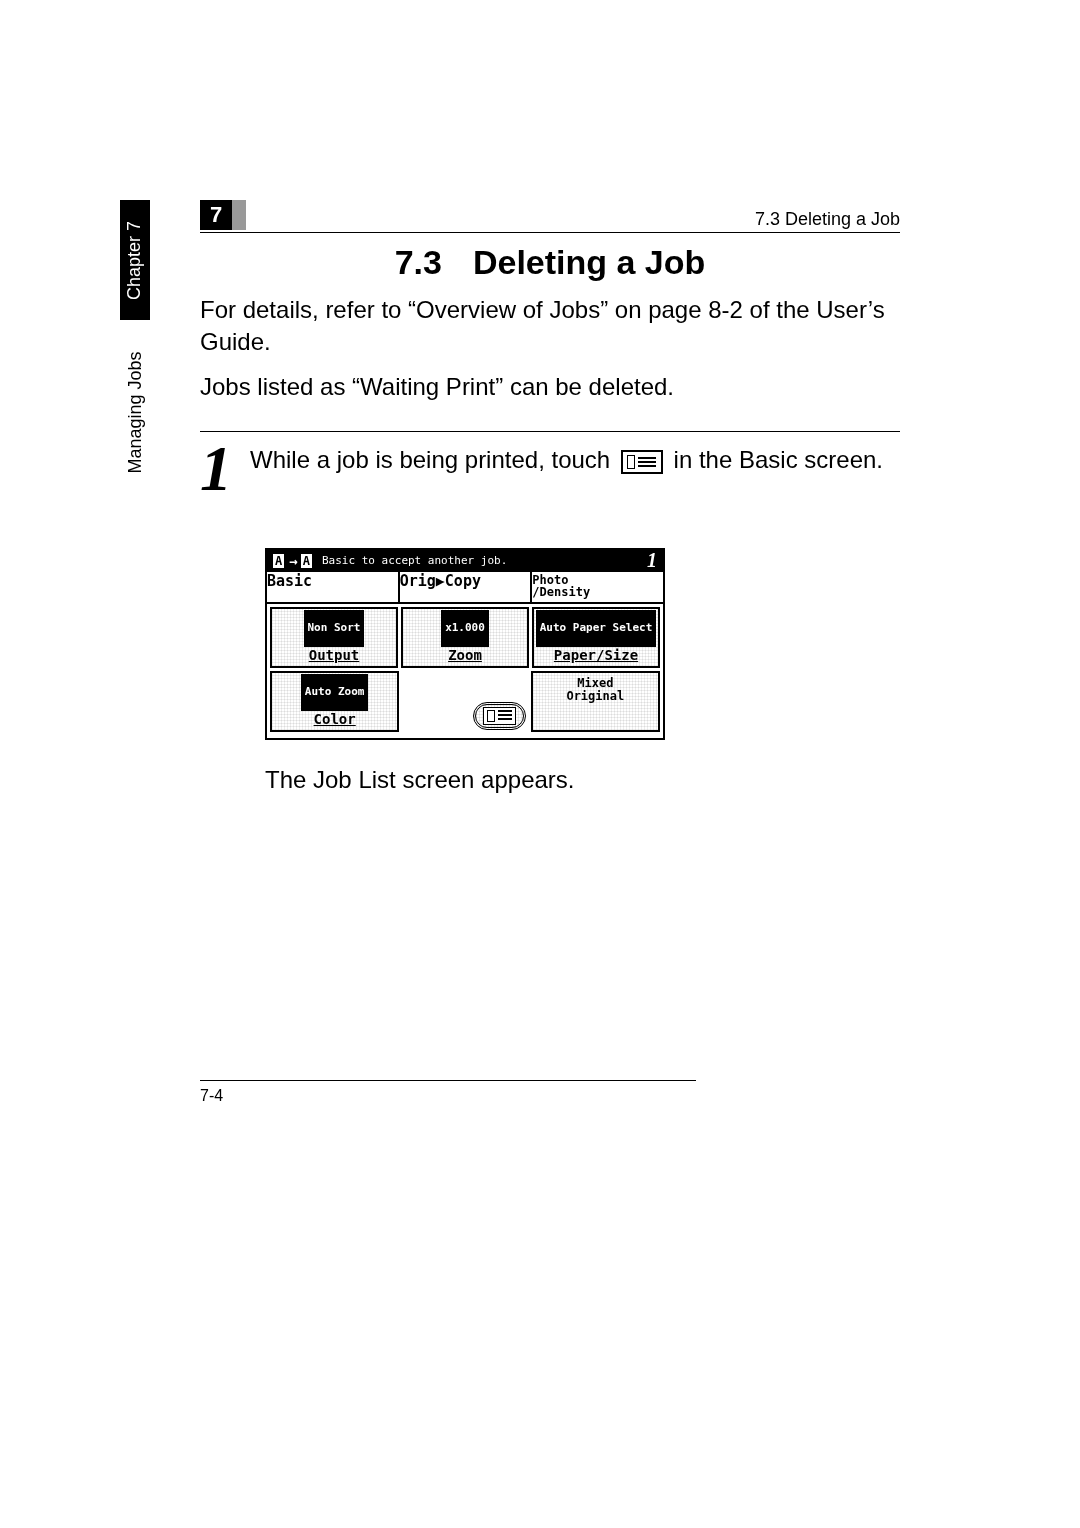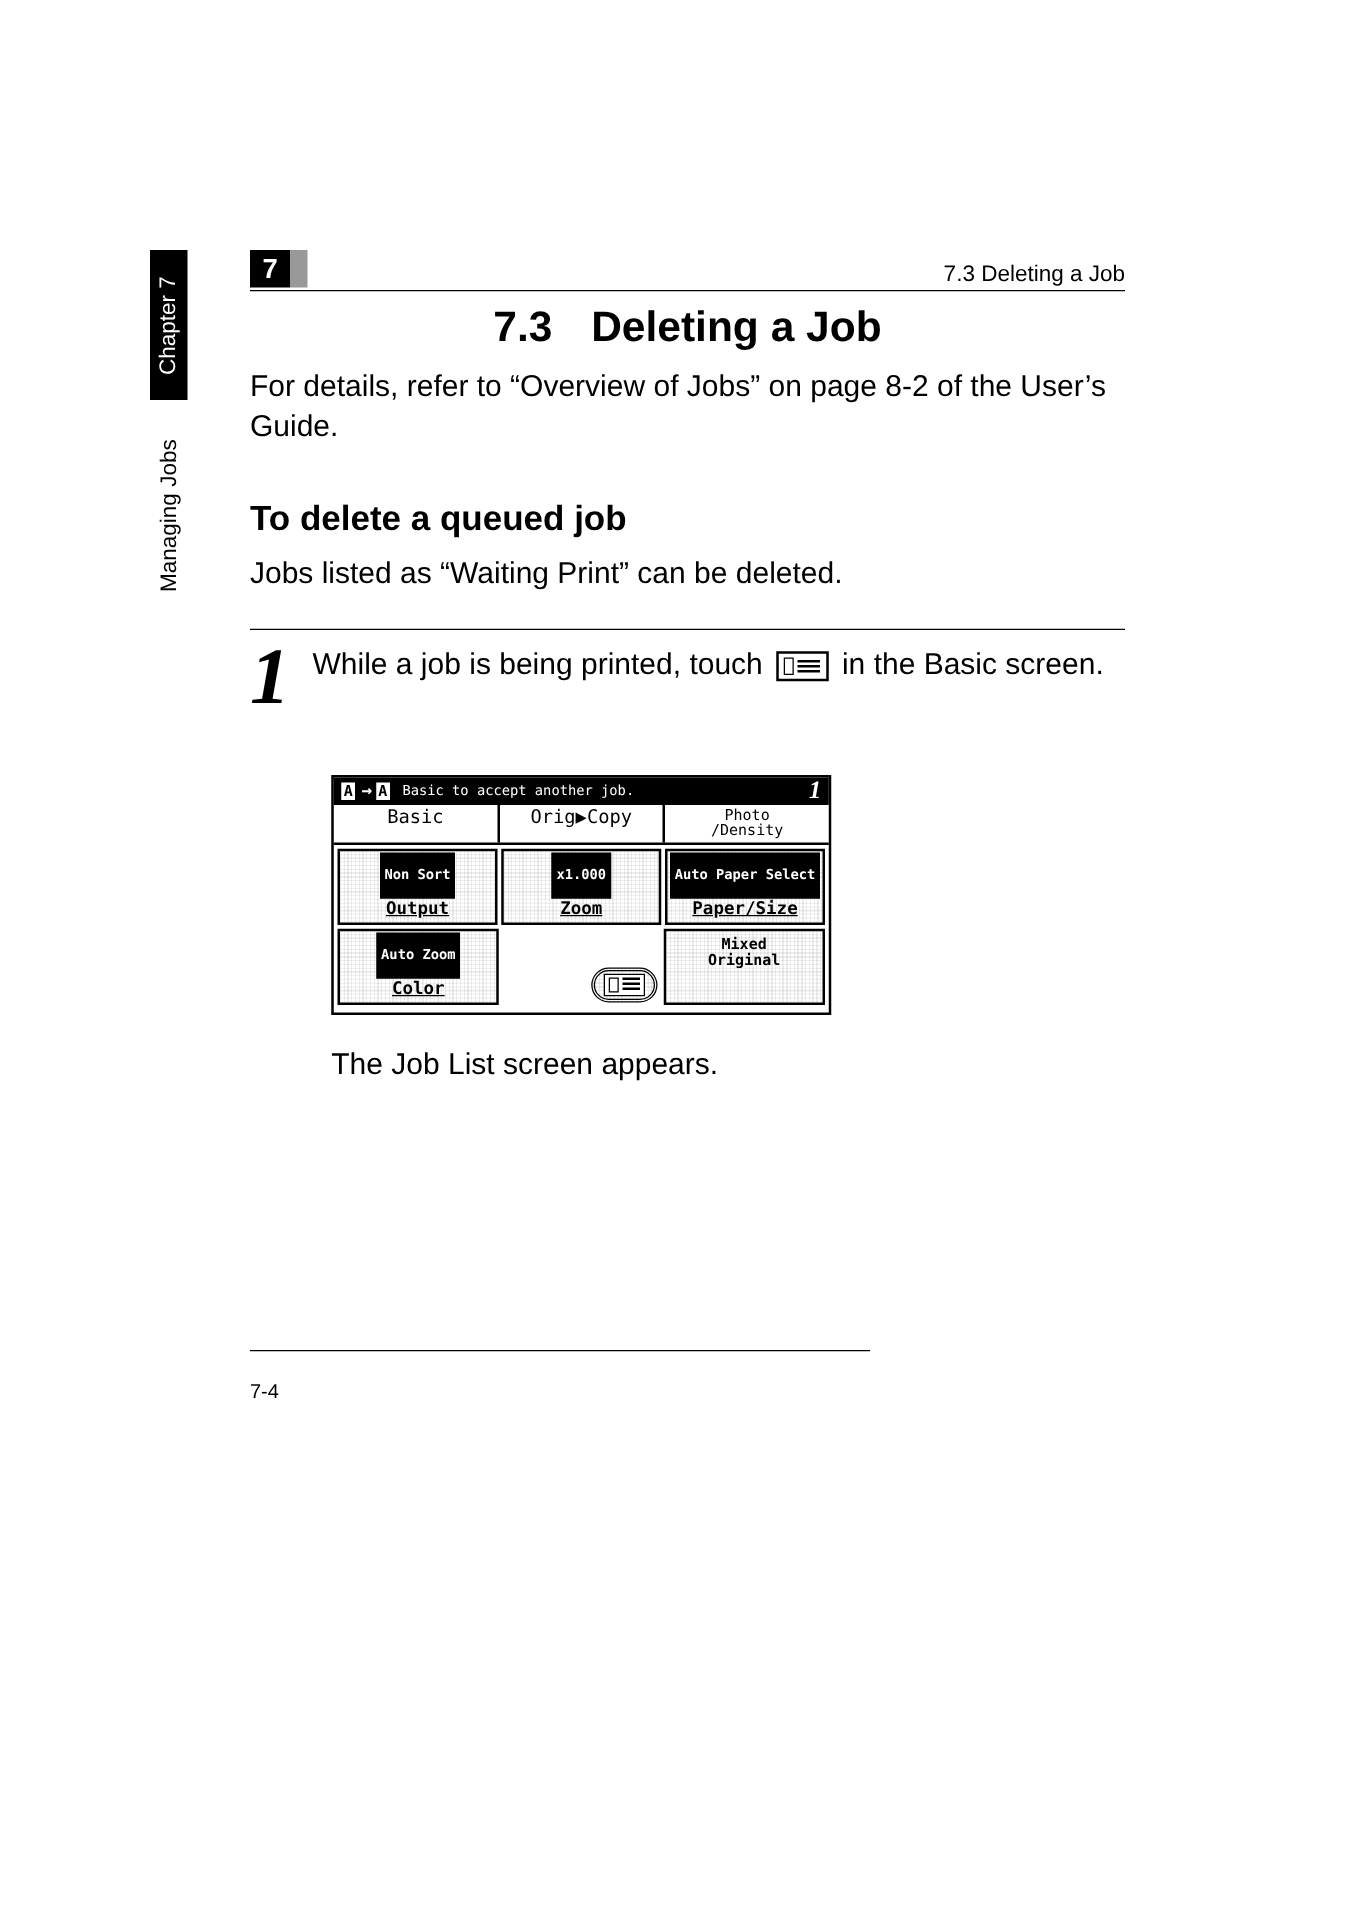--- a/index.html
+++ b/index.html
@@ -163,22 +163,22 @@
     font-style: italic;
     font-weight: bold;
   }
   .lcd-tabs {
     display: flex;
     border-bottom: 2px solid #000;
   }
   .lcd-tab {
     flex: 1;
     border-right: 2px solid #000;
-    text-align: center;
-    font-weight: normal;
+    text-align: left;
+    font-weight: bold;
     font-size: 15px;
     padding: 2px 0 3px;
     line-height: 1.0;
   }
   .lcd-tab:last-child { border-right: none; }
   .lcd-tab.small { font-size: 12px; line-height: 1.05; }
   .lcd-grid {
     padding: 3px;
   }
   .lcd-row { display: flex; gap: 3px; margin-bottom: 3px; }
@@ -226,21 +226,21 @@
     font-size: 24px;
     margin-top: 26px;
     margin-left: 65px;
   }
   .footer {
     position: absolute;
     left: 200px;
     top: 1080px;
     width: 496px;
     border-top: 1px solid #000;
-    padding-top: 24px;
+    padding-top: 6px;
     font-size: 16px;
   }
 </style>
 </head>
 <body>
 
 <div class="sidebar">
   <div class="chapter-block">
     <span class="chapter-text">Chapter 7</span>
   </div>
@@ -254,21 +254,20 @@
     <span class="running-head">7.3 Deleting a Job</span>
   </div>
 
   <div class="h-section">
     <span>7.3</span>
     <span>Deleting a Job</span>
   </div>
 
   <p class="body-text">For details, refer to “Overview of Jobs” on page 8-2 of the User’s Guide.</p>
 
-  <h3 class="h-sub">To delete a queued job</h3>
   <p class="body-text">Jobs listed as “Waiting Print” can be deleted.</p>
 
   <div class="step-row">
     <div class="step-num">1</div>
     <div class="step-body">
       <span>While a job is being printed, touch</span>
       <span class="inline-icon">
         <span class="rect"></span>
         <span class="lines">
             <span></span>

